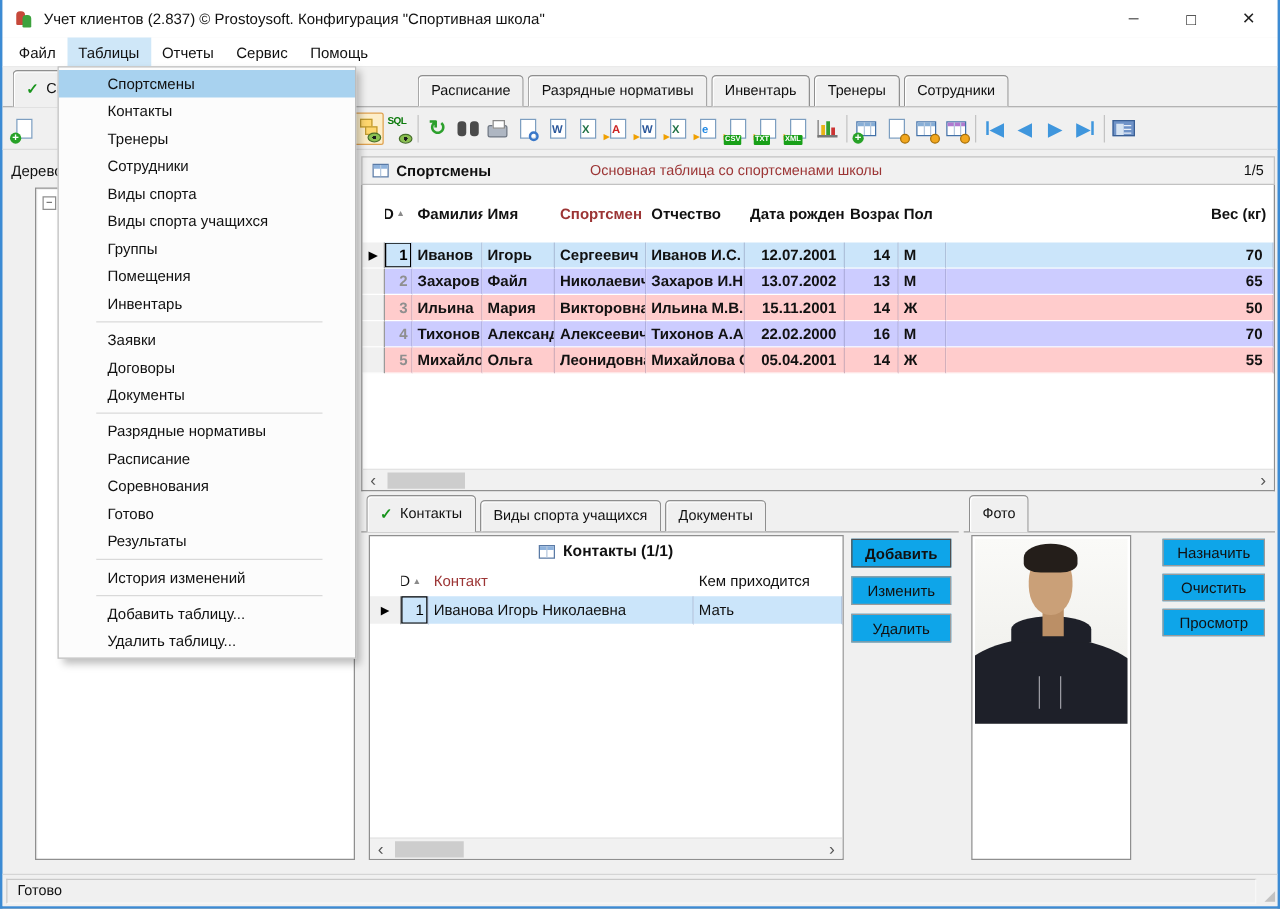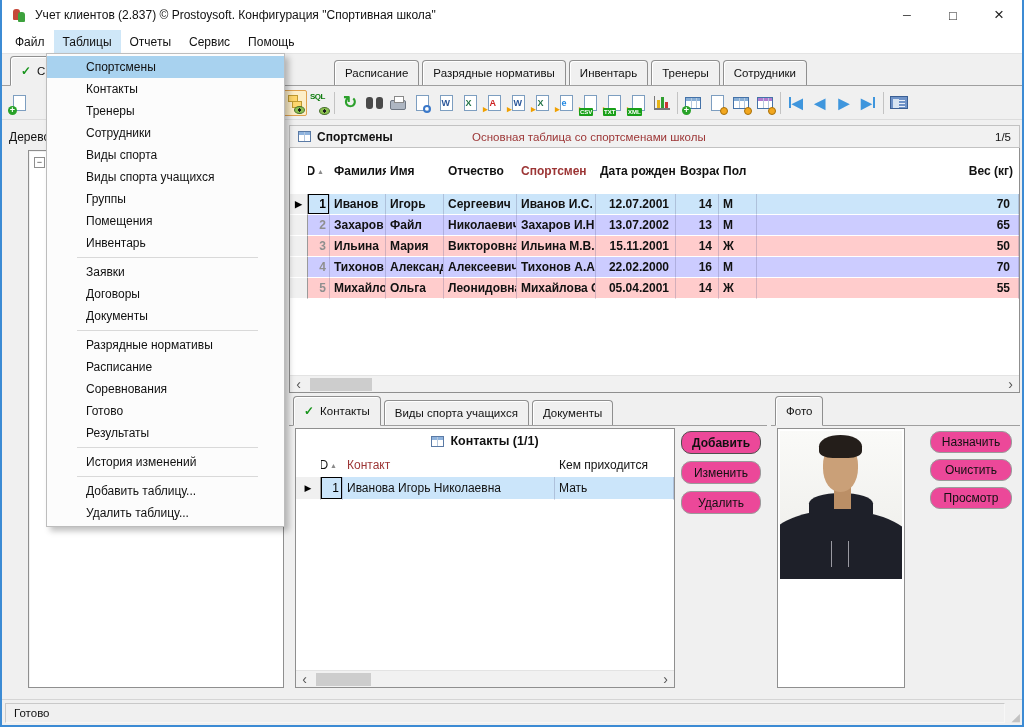--- a/index.html
+++ b/index.html
@@ -126,21 +126,21 @@
   .cpanel{position:absolute;left:6px;top:30px;width:380px;bottom:7px;background:#fff;border:1px solid #8f8f8f;
     display:flex;flex-direction:column;overflow:hidden}
   .ctitle{height:24px;display:flex;align-items:center;justify-content:center;font-weight:bold;font-size:12.5px;flex:none}
   .crow{display:grid;grid-template-columns:25px 22px 212px 1fr;width:100%;flex:none}
   .chead{height:24px}
   .chead .hcell{font-weight:normal;font-size:12px}
   .cdata{height:23px}
   .cdata .dcell{font-weight:normal}
   .cdata.sel .dcell{background:#cbe5fa}
   .cbuttons{position:absolute;left:392px;top:33px;width:80px;display:flex;flex-direction:column;gap:7px}
-  .btn{height:23px;background:#ec4899;border:1px solid #9a9a9a;border-radius:10px;font:12px "Liberation Sans",sans-serif;color:#111}
+  .btn{height:23px;background:#0ea5e9;border:1px solid #9a9a9a;border-radius:0;font:12px "Liberation Sans",sans-serif;color:#111}
   .btn.primary{font-weight:bold;border:1px solid #505050}
 
   
   .photo-block{position:absolute;left:769px;top:398px;width:249px;height:297px}
   .photo-frame{position:absolute;left:6px;top:30px;width:128px;bottom:7px;background:#fff;border:1px solid #8f8f8f;padding:2px}
   .photo{width:100%;height:148px;position:relative;background:linear-gradient(#fafaf8,#ececE8);overflow:hidden}
   .ph-hoodie{position:absolute;left:-12%;right:-12%;bottom:-8px;height:52%;background:#1e2029;border-radius:48% 52% 0 0}
   .ph-hood{position:absolute;left:24%;right:24%;bottom:44%;height:14%;background:#1e2029;border-radius:50% 50% 0 0}
   .ph-neck{position:absolute;left:44%;top:37%;width:14%;height:16%;background:#bb8f66}
   .ph-face{position:absolute;left:35%;top:8%;width:29%;height:33%;background:#caa078;border-radius:45% 45% 48% 48%}
@@ -359,25 +359,25 @@
           <div class="hcell hc-r">
             <div style="display: inline;">ID</div>
             <div class="sort">▲</div>
           </div>
           <div class="hcell hc-l">
             <div style="display: inline;">Фамилия</div>
           </div>
           <div class="hcell hc-l">
             <div style="display: inline;">Имя</div>
           </div>
-          <div class="hcell hc-l">
-            <div style="display: inline;">Отчество</div>
-          </div>
           <div class="hcell hc-l accent">
             <div style="display: inline;">Спортсмен</div>
+          </div>
+          <div class="hcell hc-l">
+            <div style="display: inline;">Отчество</div>
           </div>
           <div class="hcell hc-l">
             <div style="display: inline;">Дата рождения</div>
           </div>
           <div class="hcell hc-l">
             <div style="display: inline;">Возраст</div>
           </div>
           <div class="hcell hc-l">
             <div style="display: inline;">Пол</div>
           </div>

